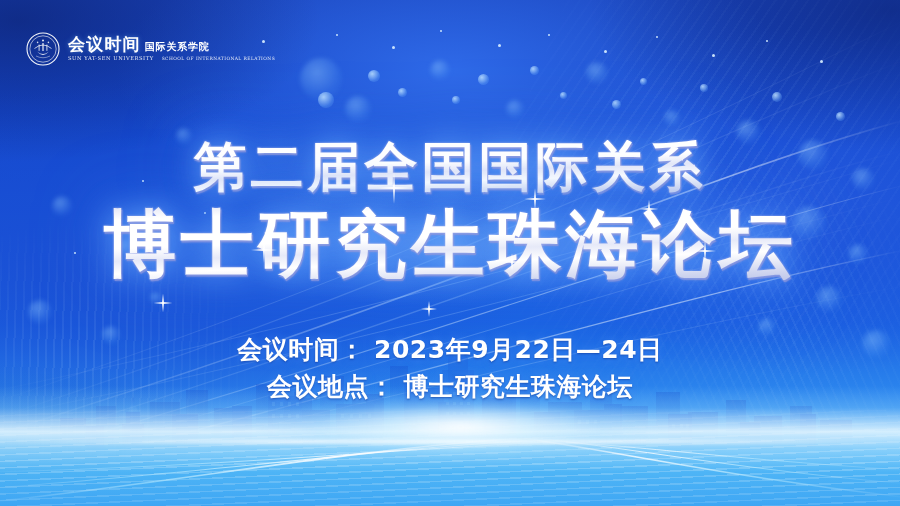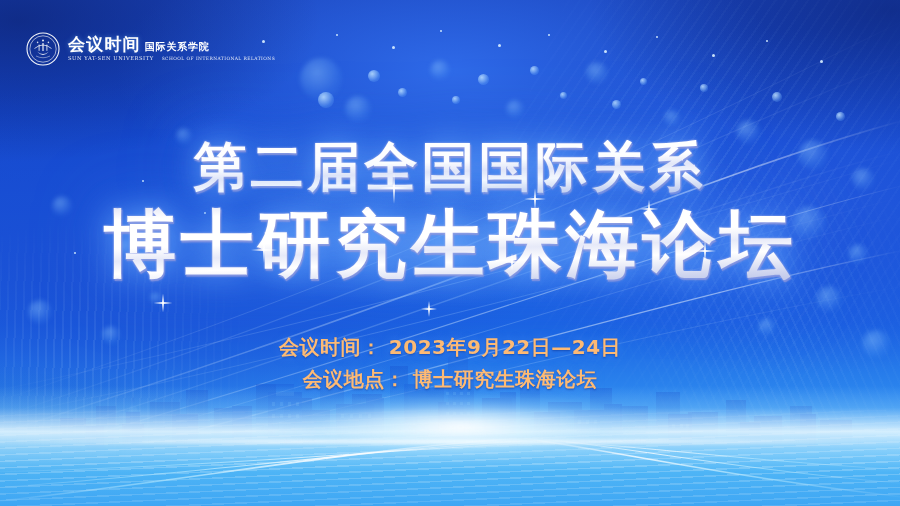--- a/index.html
+++ b/index.html
@@ -278,24 +278,24 @@
 
   
   .info {
     position: absolute;
     left: 0; right: 0;
     top: 337px;
     text-align: center;
     z-index: 5;
   }
   .info-line {
-    color: #fdba74;
+    color: #ffffff;
     font-family: "DejaVu Sans", "Liberation Sans", sans-serif;
     font-weight: 700;
-    font-size: 20px;
+    font-size: 25px;
     letter-spacing: .5px;
     line-height: 1;
     margin-bottom: 12px;
     text-shadow: 0 0 8px rgba(60,130,240,.85), 0 1px 2px rgba(10,40,130,.6);
     white-space: nowrap;
   }
   .info-line:last-child { margin-bottom: 0; }
 </style>
 </head>
 <body>

